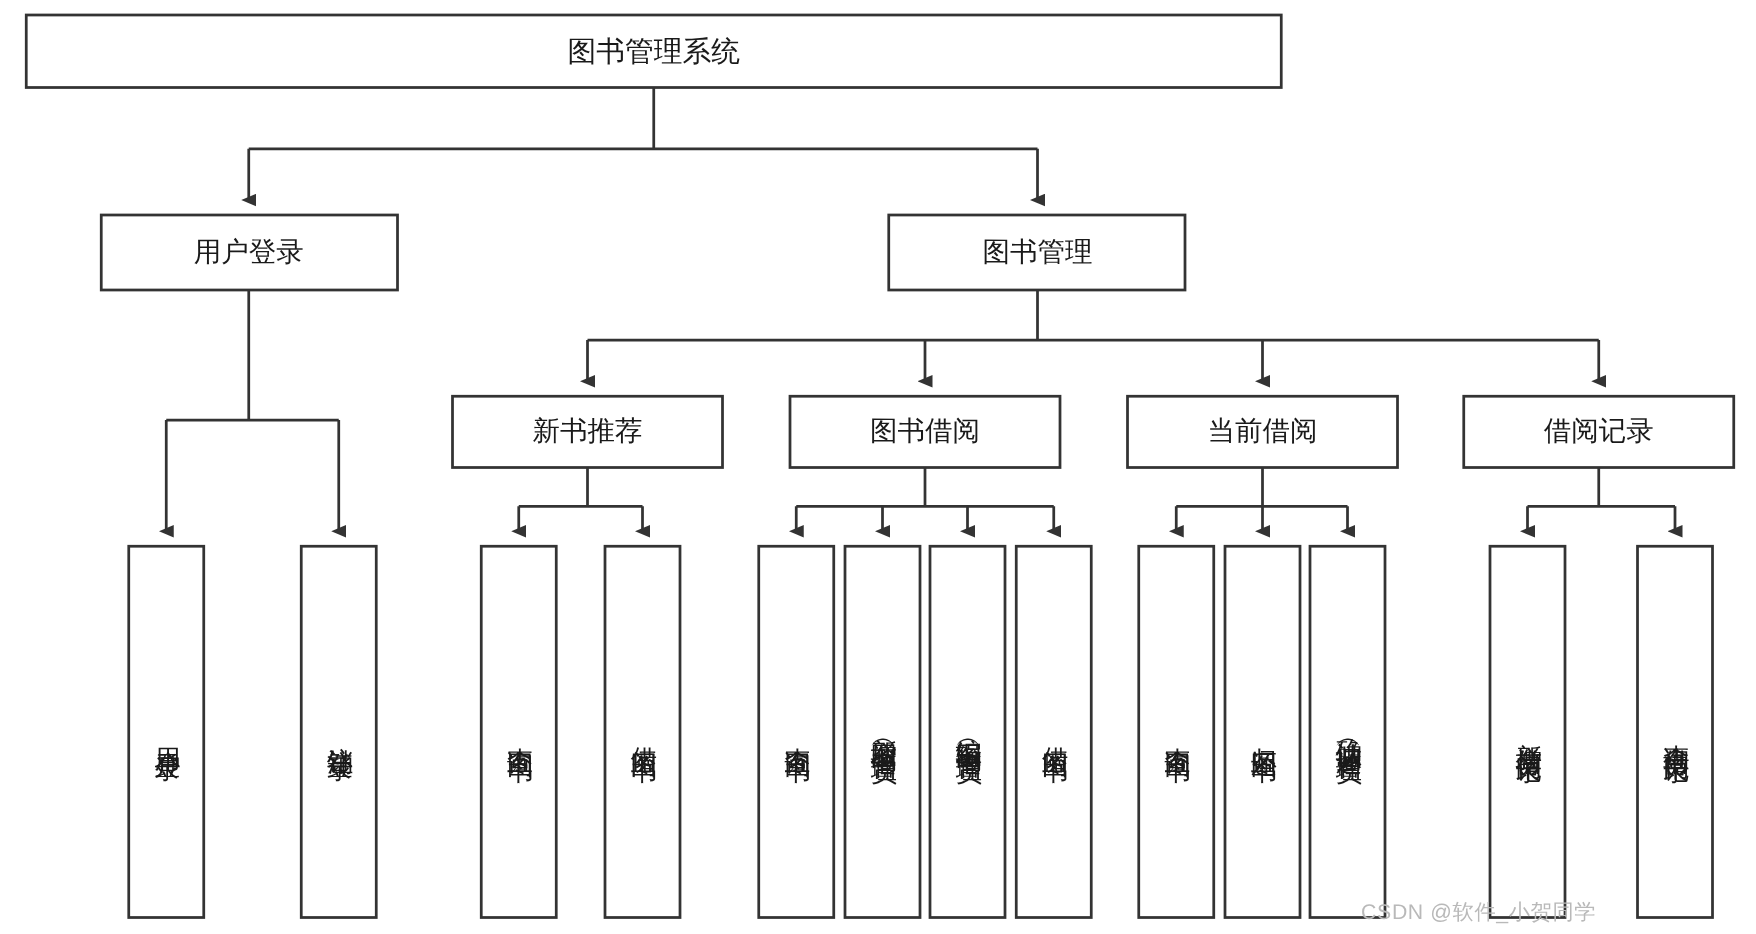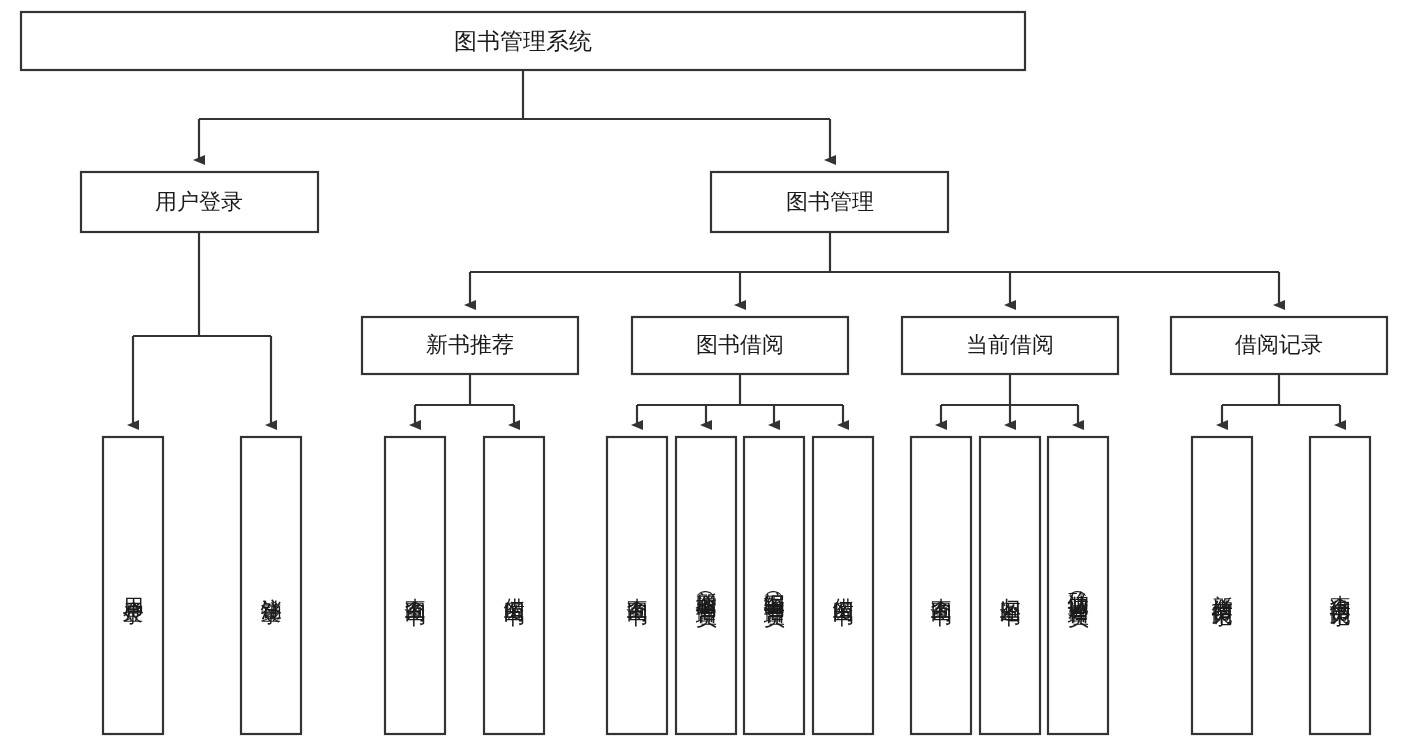--- a/index.html
+++ b/index.html
@@ -234,13 +234,14 @@
     <span class="leaf-text">确认归还（管理员）</span>
   </div>
 
   <div class="leaf-text-wrap" style="left:1192px; top:437px; width:60px; height:297px;">
     <span class="leaf-text">新增借阅记录</span>
   </div>
   <div class="leaf-text-wrap" style="left:1310px; top:437px; width:60px; height:297px;">
     <span class="leaf-text">查询借阅记录</span>
   </div>
 
+  <div class="watermark">CSDN @软件_小贺同学</div>
 </div>
 
 </body></html>

